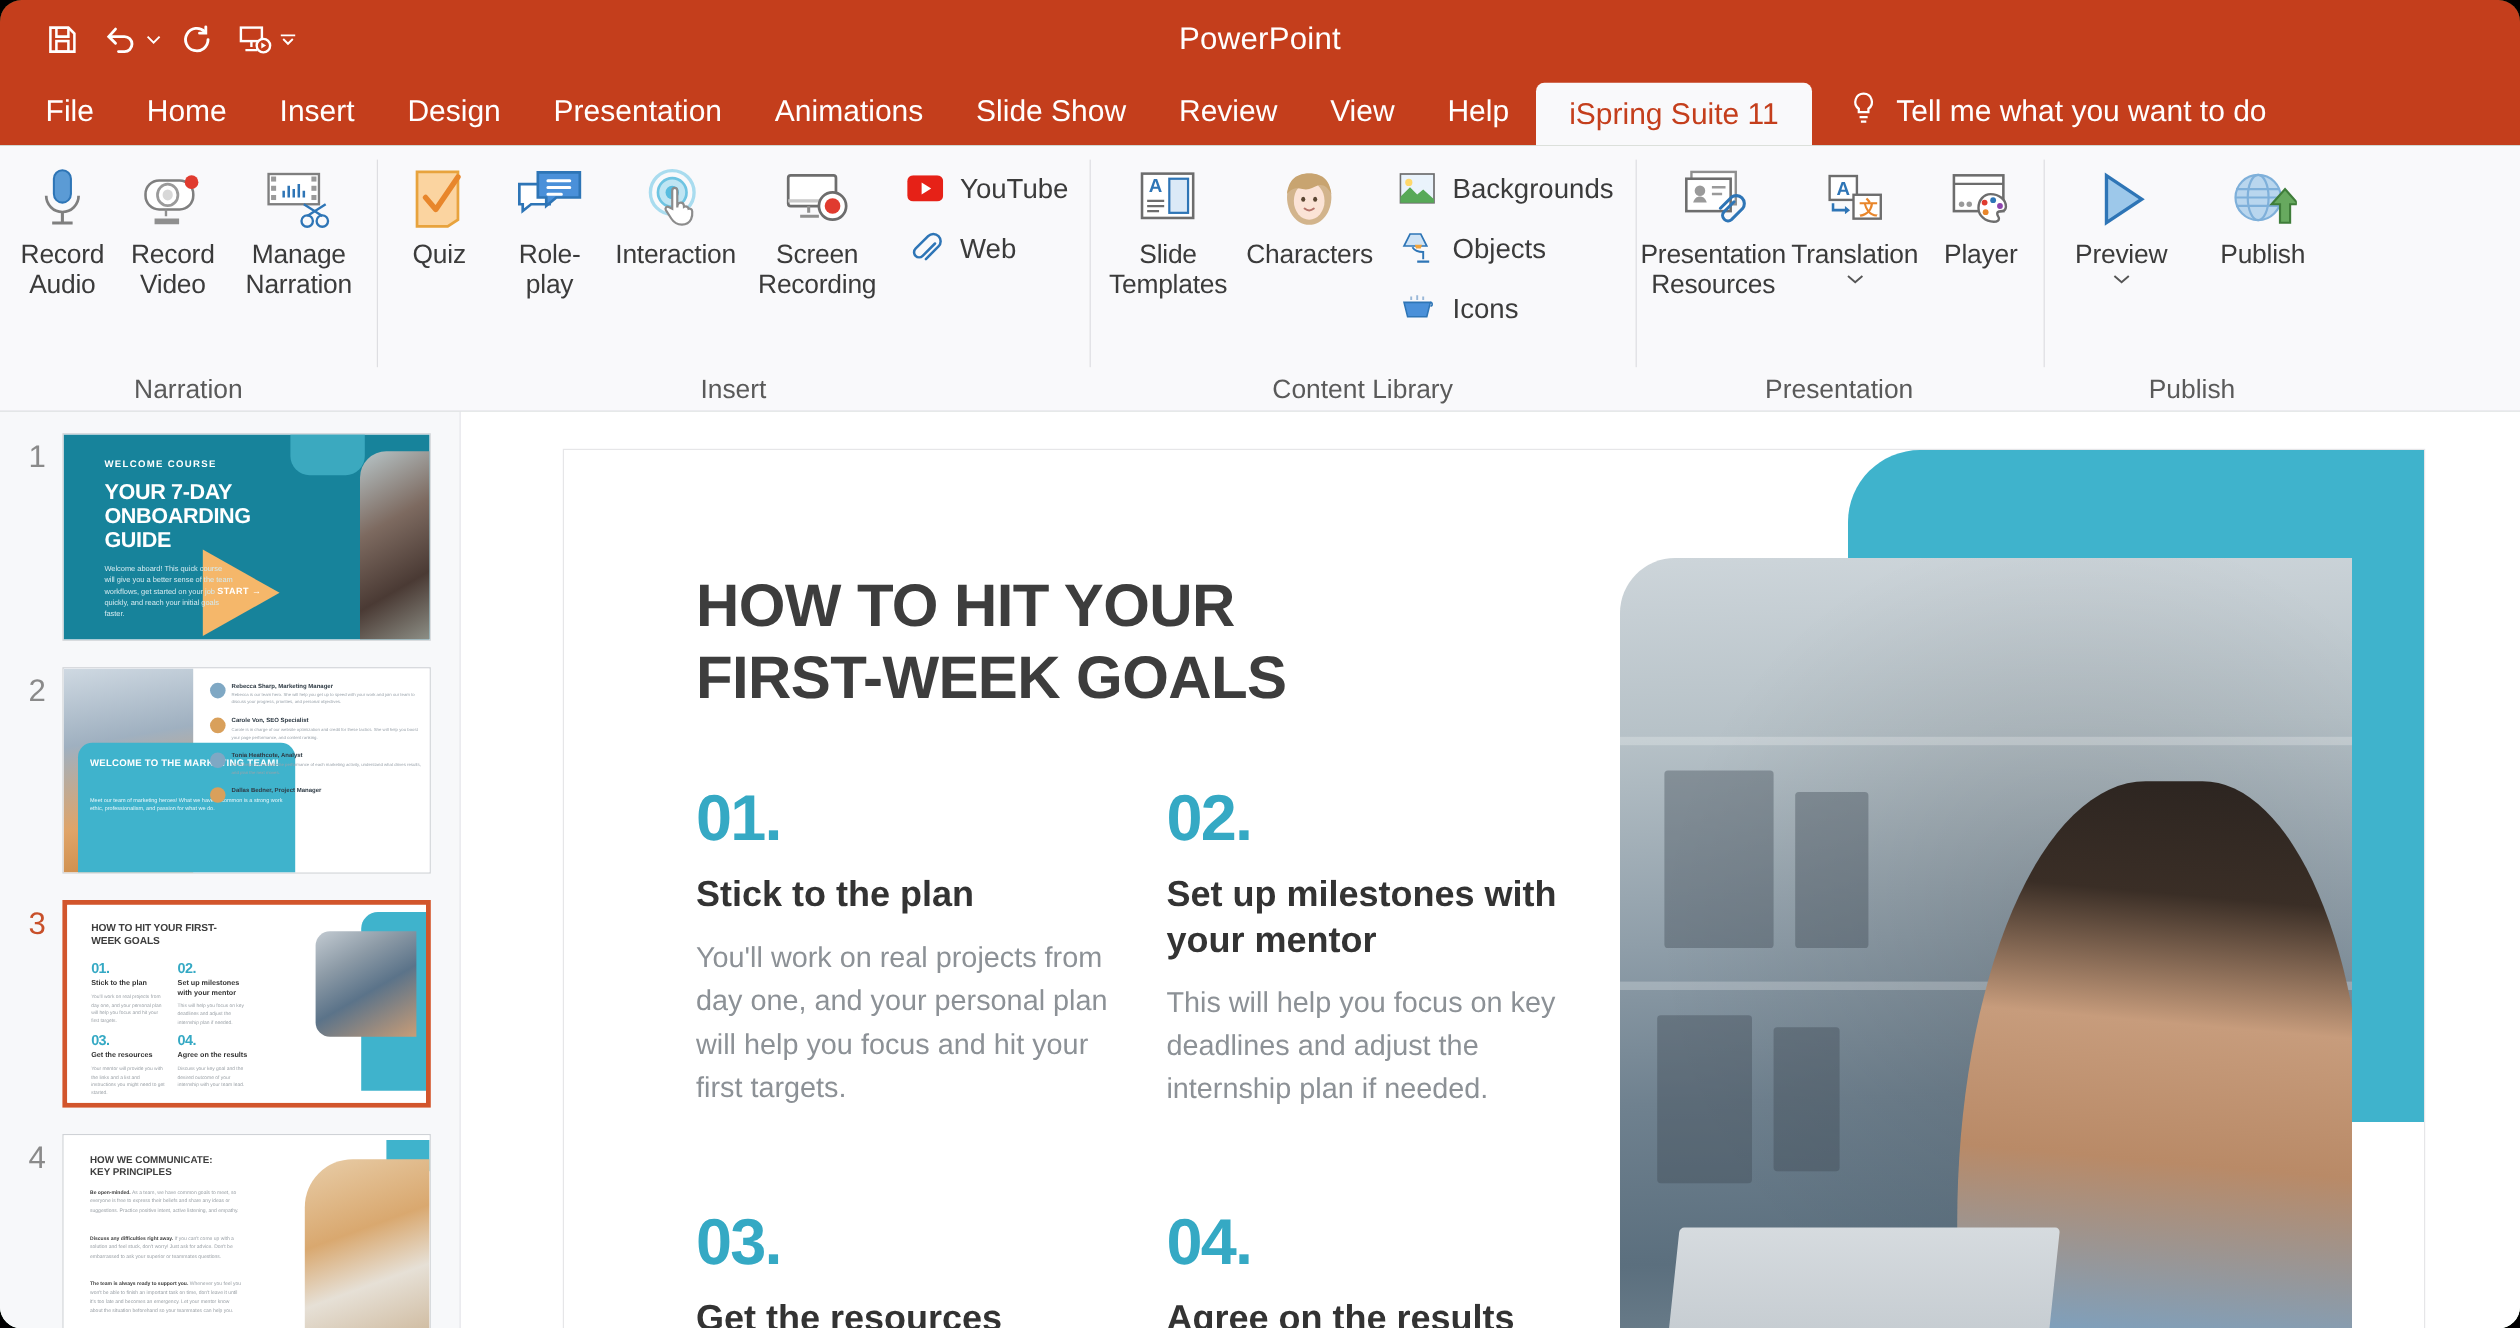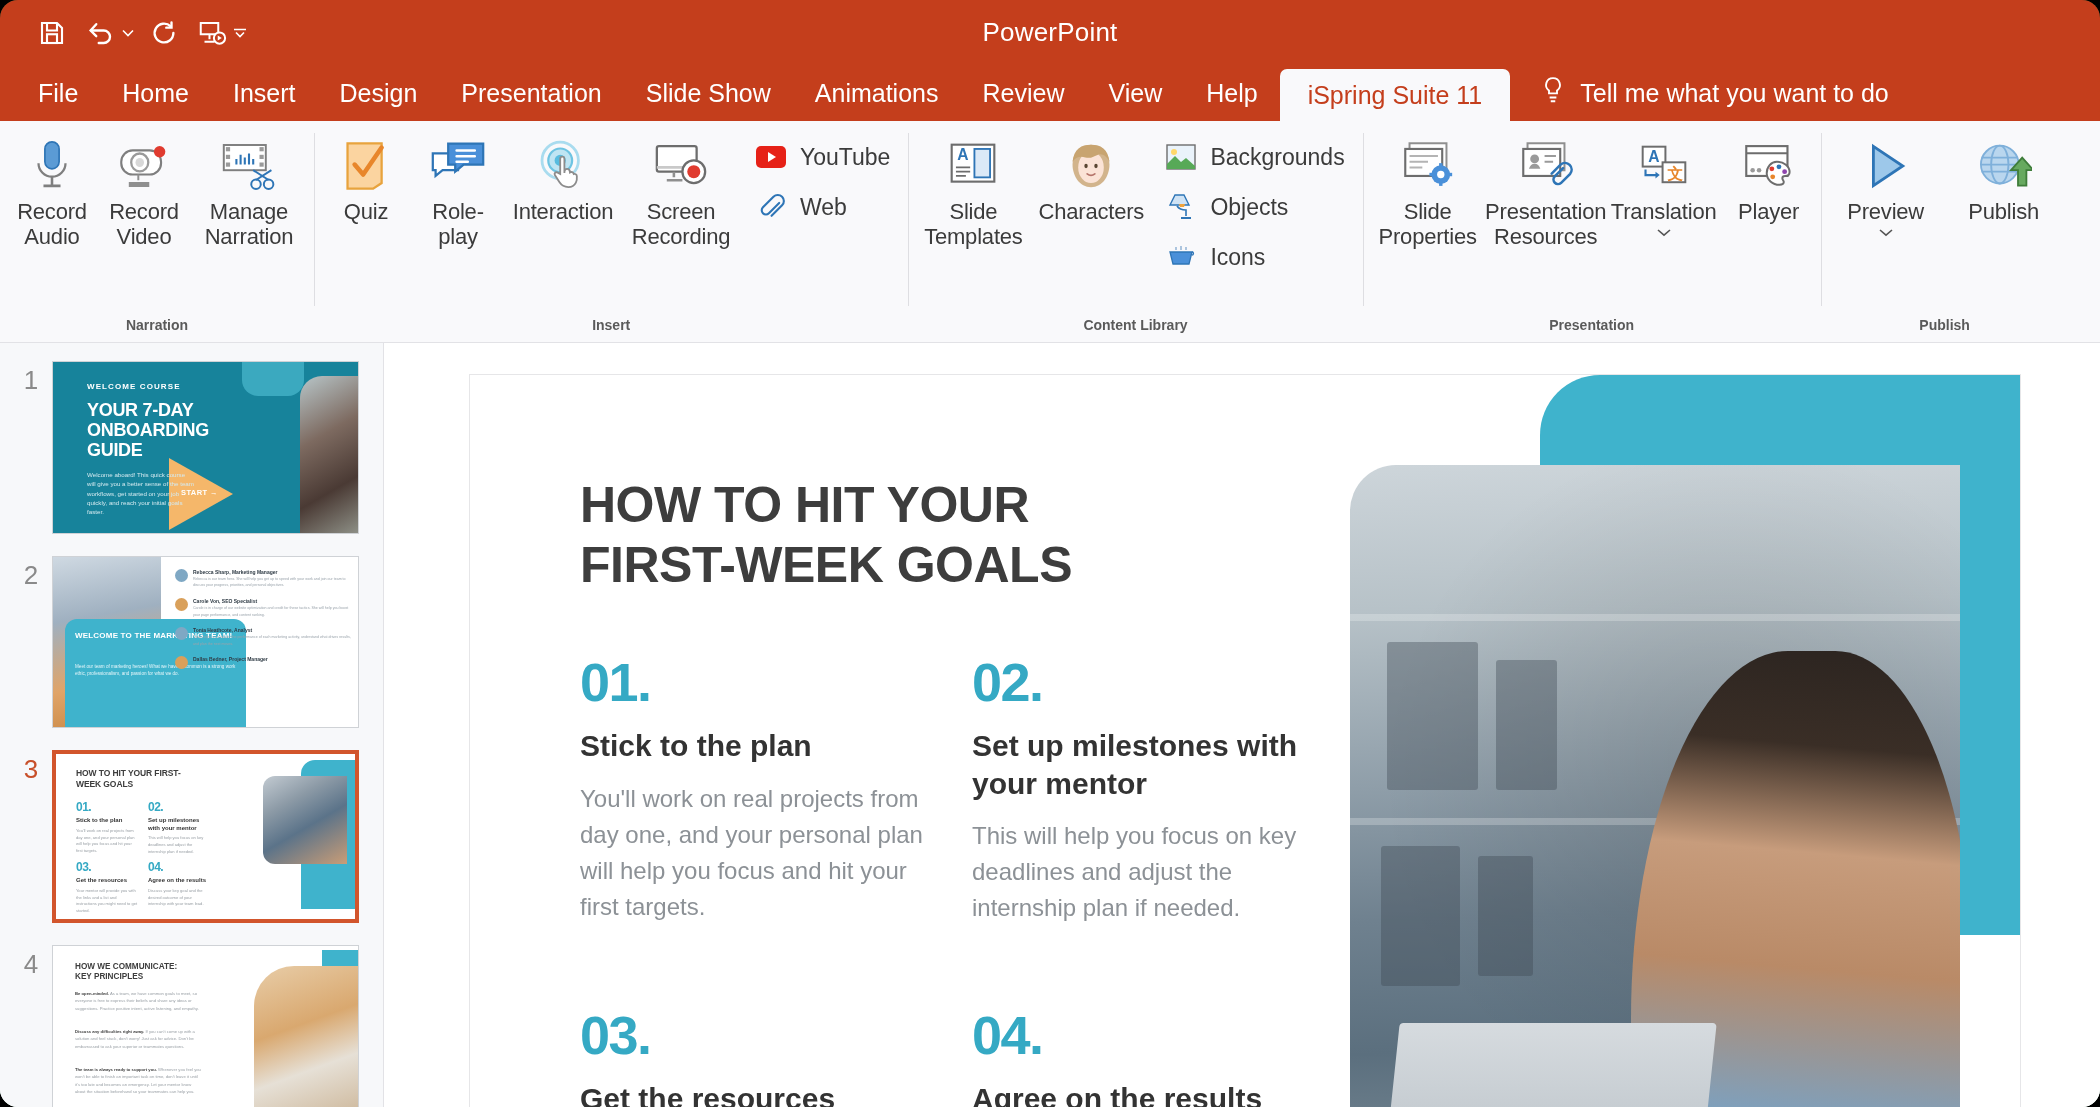--- a/index.html
+++ b/index.html
@@ -89,21 +89,21 @@
     width: 1px; background: #dedee2;
   }
   .rgroup-body {
     flex: 1 1 auto;
     display: flex; align-items: flex-start;
     padding-top: 8px;
   }
   .rgroup-label {
     flex: 0 0 34px;
     display: flex; align-items: center; justify-content: center;
-    font-size: 14px; color: #5a5a5a; font-weight: bold;
+    font-size: 22px; color: #5a5a5a;
   }
   .bigbtn {
     width: 92px;
     display: flex; flex-direction: column; align-items: center;
     padding: 6px 2px 0;
     cursor: default;
   }
   .bigbtn.wide { width: 118px; }
   .bigbtn .glyph {
     height: 58px; display: flex; align-items: flex-end; justify-content: center;
@@ -286,22 +286,22 @@
     </div>
     <div class="app-title">PowerPoint</div>
   </div>
 
   <div class="menubar">
     <div class="tab">File</div>
     <div class="tab">Home</div>
     <div class="tab">Insert</div>
     <div class="tab">Design</div>
     <div class="tab">Presentation</div>
+    <div class="tab">Animations</div>
     <div class="tab">Slide Show</div>
-    <div class="tab">Animations</div>
     <div class="tab">Review</div>
     <div class="tab">View</div>
     <div class="tab">Help</div>
     <div class="tab active">iSpring Suite 11</div>
     <div class="tellme">
       <span>
         <svg width="26" height="30" viewBox="0 0 20 24" fill="none" stroke="#fff" stroke-width="1.5">
           <path d="M10 2.5a5.5 5.5 0 0 0-3.2 10v2.2h6.4V12.5A5.5 5.5 0 0 0 10 2.5Z"></path>
           <path d="M7.3 18h5.4M8.2 21h3.6"></path>
         </svg>
@@ -502,43 +502,20 @@
             </span>
             <span>Icons</span>
           </div>
         </div>
       </div>
       <div class="rgroup-label">Content Library</div>
     </div>
 
     <div class="rgroup">
       <div class="rgroup-body">
-        <div class="bigbtn wide">
-          <div class="glyph">
-            <svg width="54" height="54" viewBox="0 0 38 38">
-              <rect x="6" y="3" width="26" height="19" fill="#fff" stroke="#8f8f8f" stroke-width="1.4"></rect>
-              <rect x="3" y="7" width="26" height="19" fill="#fff" stroke="#6d6d6d" stroke-width="1.5"></rect>
-              <g stroke="#b4b4b4" stroke-width="1.4">
-                  <path d="M6 12h20M6 16h13M6 20h9"></path>
-                </g>
-              <g transform="translate(22,19)">
-                <circle cx="6" cy="6" r="6.6" fill="#4a90d9"></circle>
-                <circle cx="6" cy="6" r="2.6" fill="#fff"></circle>
-                <g fill="#4a90d9">
-                    <rect x="4.8" y="-2" width="2.4" height="4"></rect>
-                    <rect x="4.8" y="10" width="2.4" height="4"></rect>
-                    <rect x="-2" y="4.8" width="4" height="2.4"></rect>
-                    <rect x="10" y="4.8" width="4" height="2.4"></rect>
-                  </g>
-              </g>
-            </svg>
-          </div>
-          <div class="lbl">Slide
-Properties</div>
-        </div>
         <div class="bigbtn wide">
           <div class="glyph">
             <svg width="54" height="54" viewBox="0 0 38 38">
               <rect x="6" y="3" width="26" height="19" fill="#fff" stroke="#8f8f8f" stroke-width="1.4"></rect>
               <rect x="3" y="7" width="26" height="19" fill="#fff" stroke="#6d6d6d" stroke-width="1.5"></rect>
               <circle cx="11" cy="14" r="3.1" fill="#9a9a9a"></circle>
               <path d="M7 21c.6-2.4 2.2-3.6 4-3.6s3.4 1.2 4 3.6z" fill="#9a9a9a"></path>
               <g stroke="#9a9a9a" stroke-width="1.5">
                   <path d="M18 12h8M18 16h6"></path>
                 </g>

